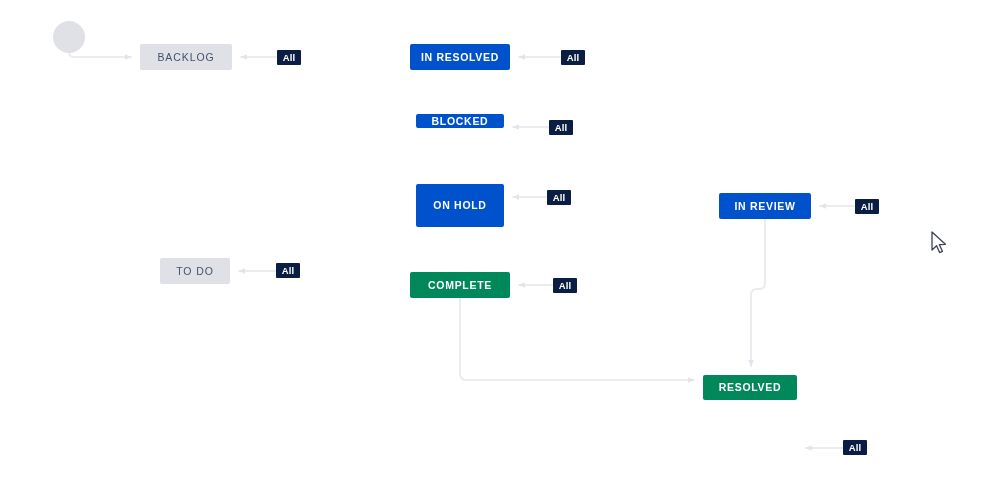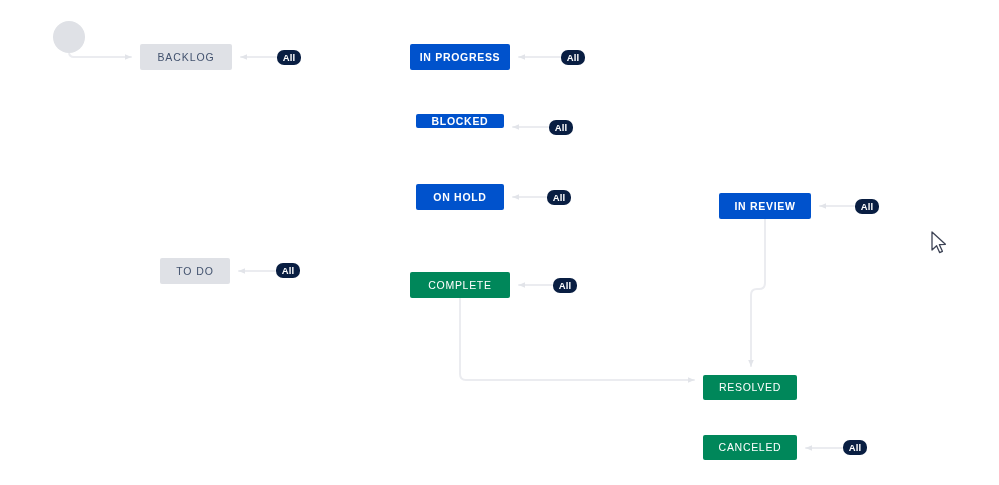--- a/index.html
+++ b/index.html
@@ -60,39 +60,39 @@
     background: #0052cc;
     color: #ffffff;
     font-size: 10.5px;
     font-weight: 700;
     letter-spacing: 0.7px;
   }
   .node.status-green {
     background: #00875a;
     color: #ffffff;
     font-size: 10.5px;
-    font-weight: 400;
+    font-weight: 700;
     letter-spacing: 0.7px;
   }
 
   .start-node {
     position: absolute;
     border-radius: 50%;
     background: #dfe1e6;
   }
 
   .badge {
     position: absolute;
     box-sizing: border-box;
     display: flex;
     align-items: center;
     justify-content: center;
     background: #091e42;
     color: #ffffff;
-    border-radius: 7px;
+    border-radius: 1px;
     font-size: 9.5px;
     font-weight: 700;
     letter-spacing: 0.2px;
     line-height: 1;
     white-space: nowrap;
     user-select: none;
   }
 
   #cursor {
     position: absolute;
@@ -137,50 +137,47 @@
     </g>
   </svg>
 
   <div class="start-node" style="left:53px; top:21px; width:32px; height:32px;"></div>
 
   <div class="node status-grey" style="left:140px; top:44px; width:92px; height:26px;">
     <span class="node-label">BACKLOG</span>
   </div>
 
   <div class="node status-blue" style="left:410px; top:44px; width:100px; height:26px;">
-    <span class="node-label">IN PROGRESS</span>
+    <span class="node-label">IN RESOLVED</span>
   </div>
 
   <div class="node status-blue" style="left:416px; top:114px; width:88px; height:14px;">
     <span class="node-label">BLOCKED</span>
   </div>
 
-  <div class="node status-blue" style="left:416px; top:184px; width:88px; height:26px;">
+  <div class="node status-blue" style="left:416px; top:184px; width:88px; height:43px;">
     <span class="node-label">ON HOLD</span>
   </div>
 
   <div class="node status-grey" style="left:160px; top:258px; width:70px; height:26px;justify-content:center;">
     <span class="node-label">TO DO</span>
   </div>
 
   <div class="node status-green" style="left:410px; top:272px; width:100px; height:26px;">
     <span class="node-label">COMPLETE</span>
   </div>
 
   <div class="node status-green" style="left:703px; top:375px; width:94px; height:25px;">
     <span class="node-label">RESOLVED</span>
   </div>
 
   <div class="node status-blue" style="left:719px; top:193px; width:92px; height:26px;">
     <span class="node-label">IN REVIEW</span>
   </div>
 
-  <div class="node status-green" style="left:703px; top:435px; width:94px; height:25px;">
-    <span class="node-label">CANCELED</span>
-  </div>
 
   <div class="badge" style="left:277px; top:50px; width:24px; height:15px;">
     <span>All</span>
   </div>
 
   <div class="badge" style="left:561px; top:50px; width:24px; height:15px;">
     <span>All</span>
   </div>
 
   <div class="badge" style="left:549px; top:120px; width:24px; height:15px;">

